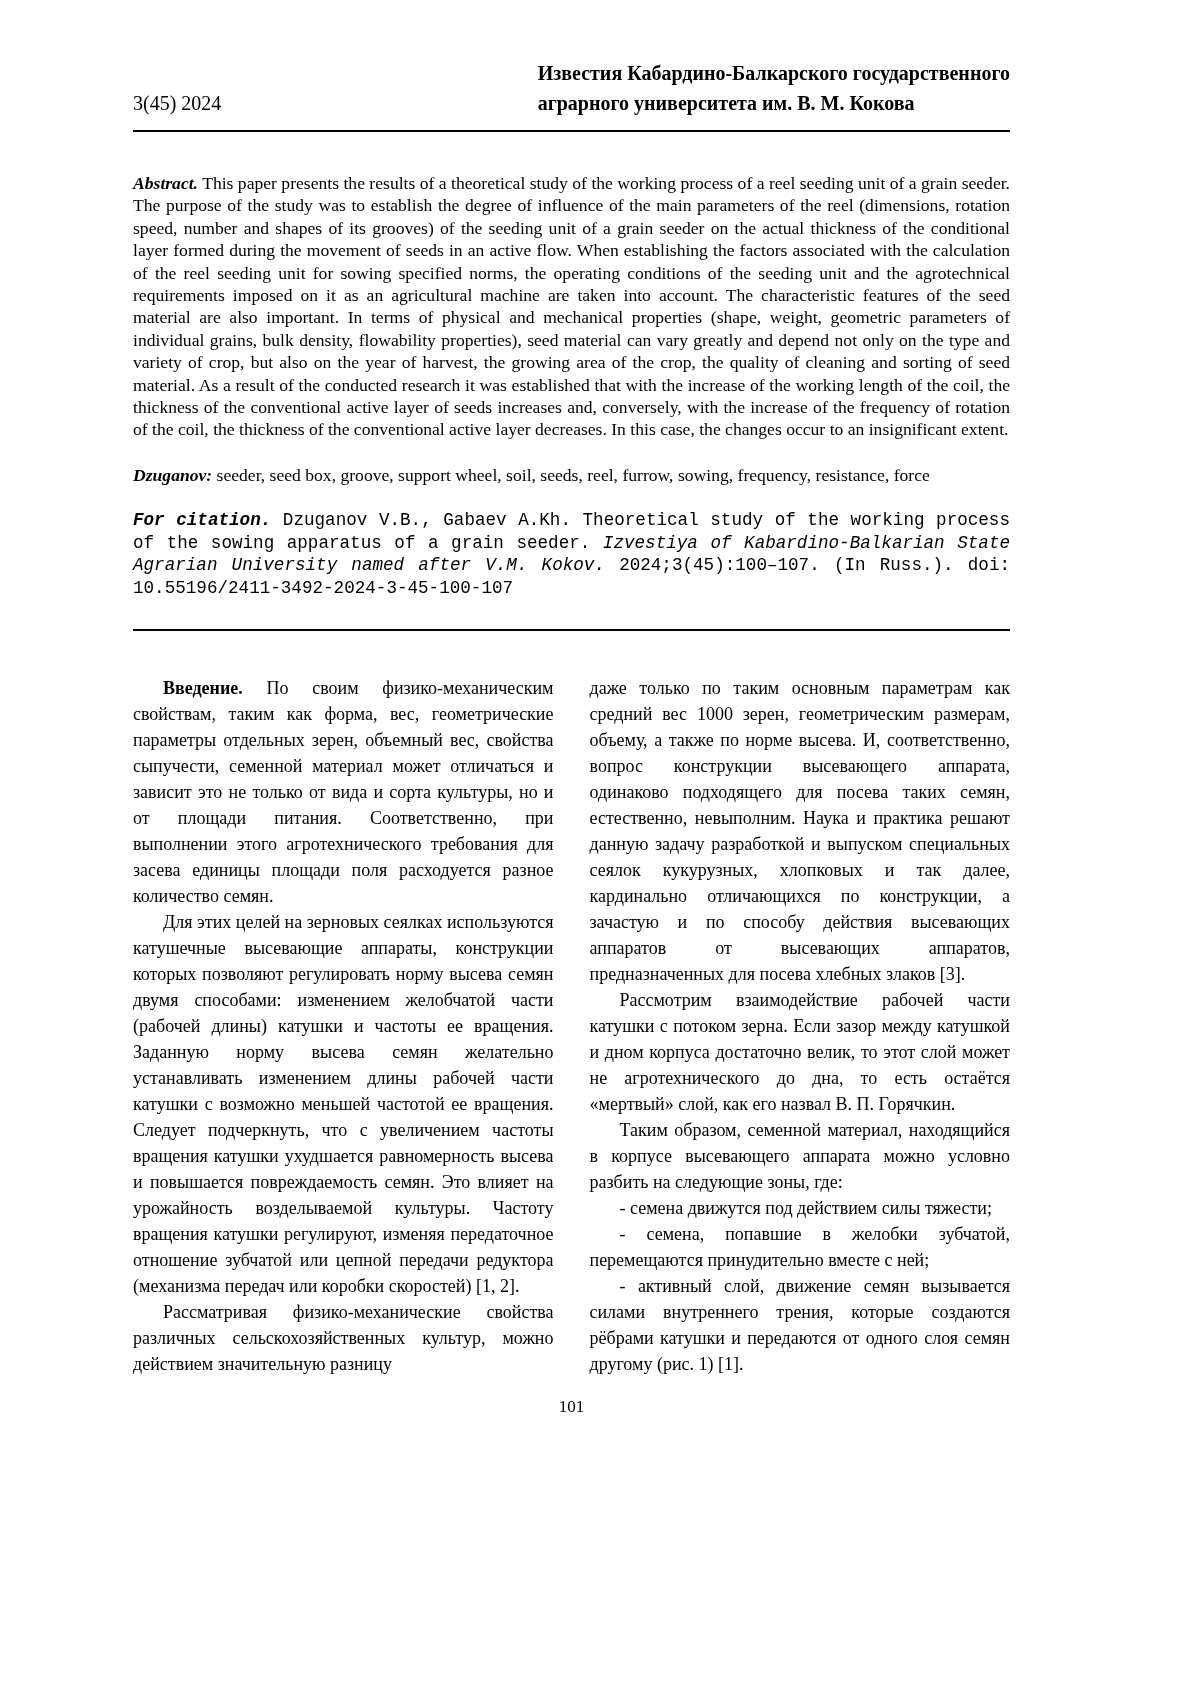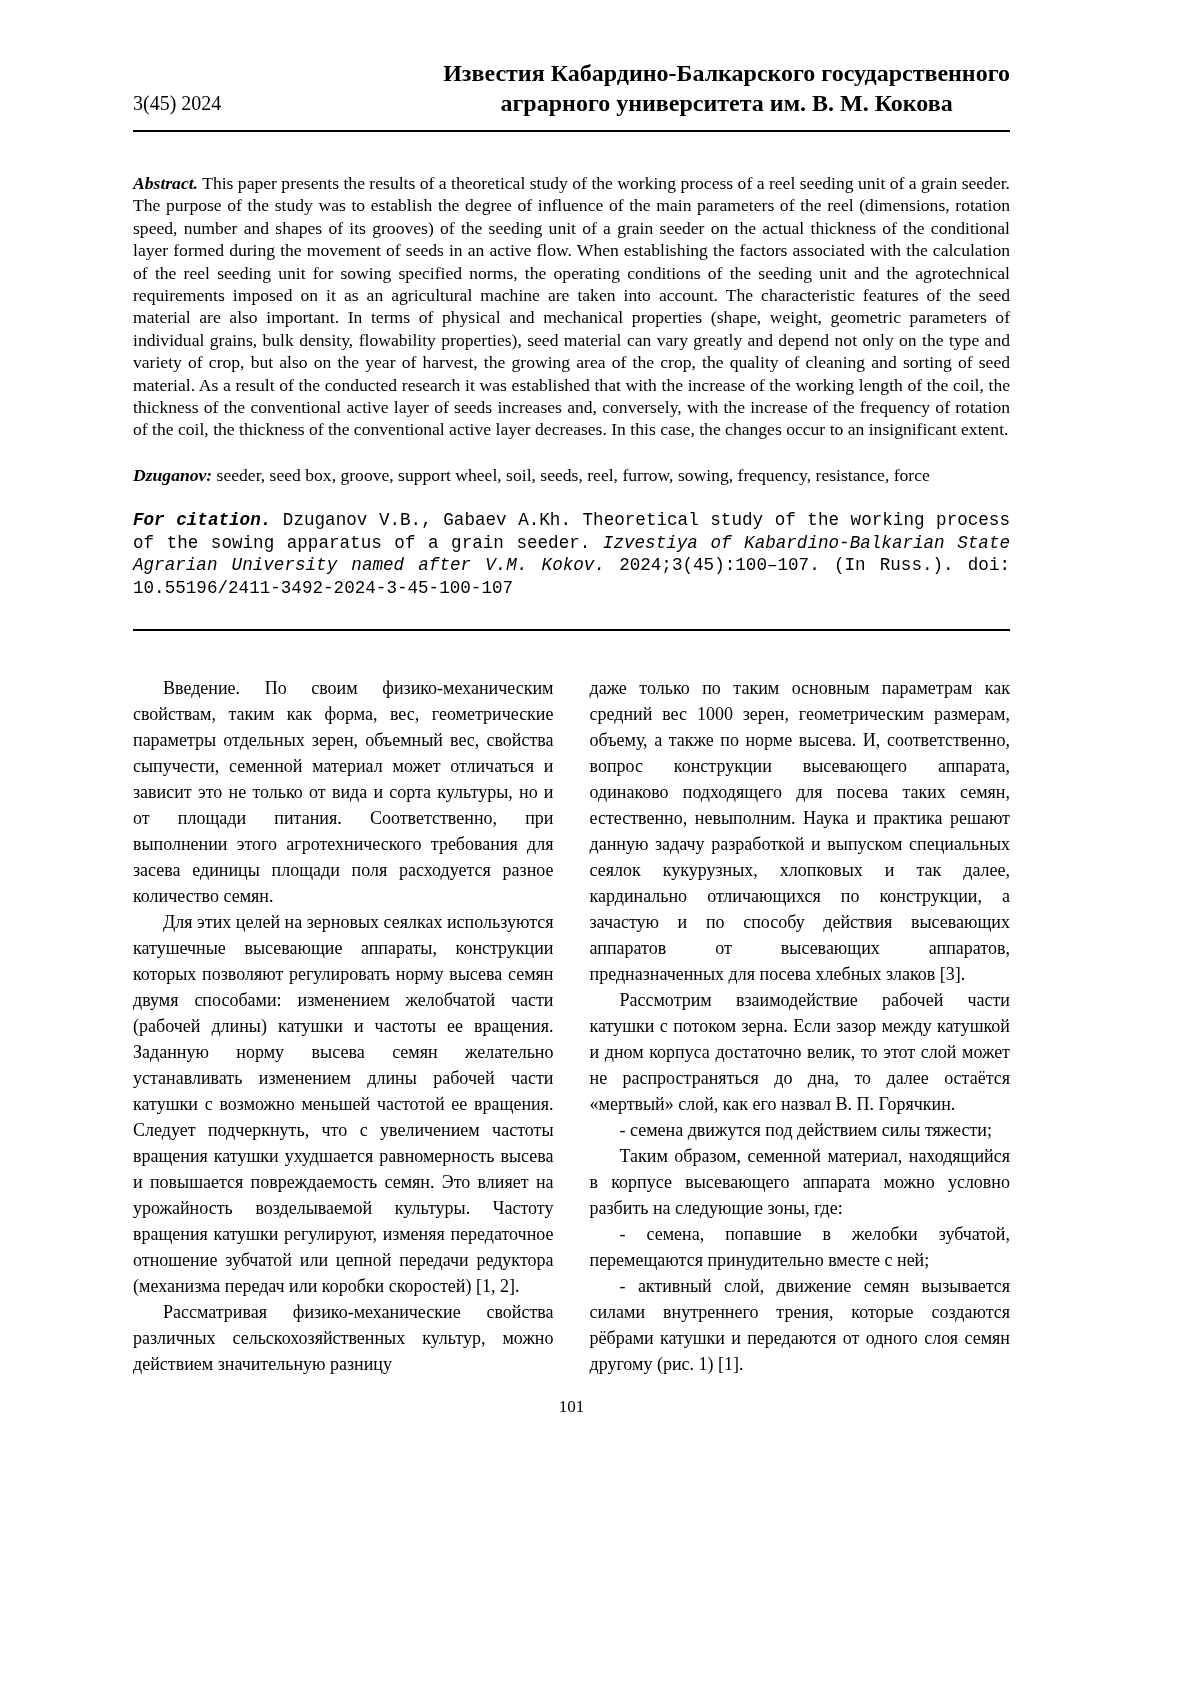--- a/index.html
+++ b/index.html
@@ -21,23 +21,23 @@
     justify-content: space-between;
     align-items: flex-end;
   }
   .issue {
     font-weight: normal;
     font-size: 20px;
     line-height: 30px;
     white-space: nowrap;
   }
   .journal-name {
-    text-align: center;
+    text-align: left;
     font-weight: bold;
-    font-size: 24px;
+    font-size: 20px;
     line-height: 30px;
   }
   .rule {
     border: none;
     border-top: 2.5px solid #000;
     height: 0;
   }
   .header-rule { margin-top: 12px; }
   
   .abstract { margin-top: 40px; }
@@ -58,21 +58,21 @@
     margin-top: 44px;
   }
   .column {
     flex: 1 1 0;
     min-width: 0;
     text-align: justify;
     font-size: 18px;
     line-height: 26px;
   }
   .column p.indent { text-indent: 30px; }
-  .intro-lead { font-weight: normal; }
+  .intro-lead { font-weight: bold; }
   
   .page-footer {
     text-align: center;
     margin-top: 20px;
     font-size: 17px;
   }
 </style>
 </head>
 <body>
 
@@ -105,23 +105,23 @@
   <hr class="rule section-rule">
 
   <main class="columns">
     <div class="column">
       <p class="indent"><span class="intro-lead">Введение.</span> <span>По своим физико-механическим свойствам, таким как форма, вес, геометрические параметры отдельных зерен, объемный вес, свойства сыпучести, семенной материал может отличаться и зависит это не только от вида и сорта культуры, но и от площади питания. Соответственно, при выполнении этого агротехнического требования для засева единицы площади поля расходуется разное количество семян.</span></p>
       <p class="indent">Для этих целей на зерновых сеялках используются катушечные высевающие аппараты, конструкции которых позволяют регулировать норму высева семян двумя способами: изменением желобчатой части (рабочей длины) катушки и частоты ее вращения. Заданную норму высева семян желательно устанавливать изменением длины рабочей части катушки с возможно меньшей частотой ее вращения. Следует подчеркнуть, что с увеличением частоты вращения катушки ухудшается равномерность высева и повышается повреждаемость семян. Это влияет на урожайность возделываемой культуры. Частоту вращения катушки регулируют, изменяя передаточное отношение зубчатой или цепной передачи редуктора (механизма передач или коробки скоростей) [1, 2].</p>
       <p class="indent">Рассматривая физико-механические свойства различных сельскохозяйственных культур, можно действием значительную разницу</p>
     </div>
     <div class="column">
       <p>даже только по таким основным параметрам как средний вес 1000 зерен, геометрическим размерам, объему, а также по норме высева. И, соответственно, вопрос конструкции высевающего аппарата, одинаково подходящего для посева таких семян, естественно, невыполним. Наука и практика решают данную задачу разработкой и выпуском специальных сеялок кукурузных, хлопковых и так далее, кардинально отличающихся по конструкции, а зачастую и по способу действия высевающих аппаратов от высевающих аппаратов, предназначенных для посева хлебных злаков [3].</p>
-      <p class="indent">Рассмотрим взаимодействие рабочей части катушки с потоком зерна. Если зазор между катушкой и дном корпуса достаточно велик, то этот слой может не распространяться до дна, то далее остаётся «мертвый» слой, как его назвал В. П. Горячкин.</p>
+      <p class="indent">Рассмотрим взаимодействие рабочей части катушки с потоком зерна. Если зазор между катушкой и дном корпуса достаточно велик, то этот слой может не агротехнического до дна, то есть остаётся «мертвый» слой, как его назвал В. П. Горячкин.</p>
+      <p class="indent">Таким образом, семенной материал, находящийся в корпусе высевающего аппарата можно условно разбить на следующие зоны, где:</p>
       <p class="indent">- семена движутся под действием силы тяжести;</p>
-      <p class="indent">Таким образом, семенной материал, находящийся в корпусе высевающего аппарата можно условно разбить на следующие зоны, где:</p>
       <p class="indent">- семена, попавшие в желобки зубчатой, перемещаются принудительно вместе с ней;</p>
       <p class="indent">- активный слой, движение семян вызывается силами внутреннего трения, которые создаются рёбрами катушки и передаются от одного слоя семян другому (рис. 1) [1].</p>
     </div>
   </main>
 
   <footer class="page-footer">
     <div>101</div>
   </footer>
 
 </div>

